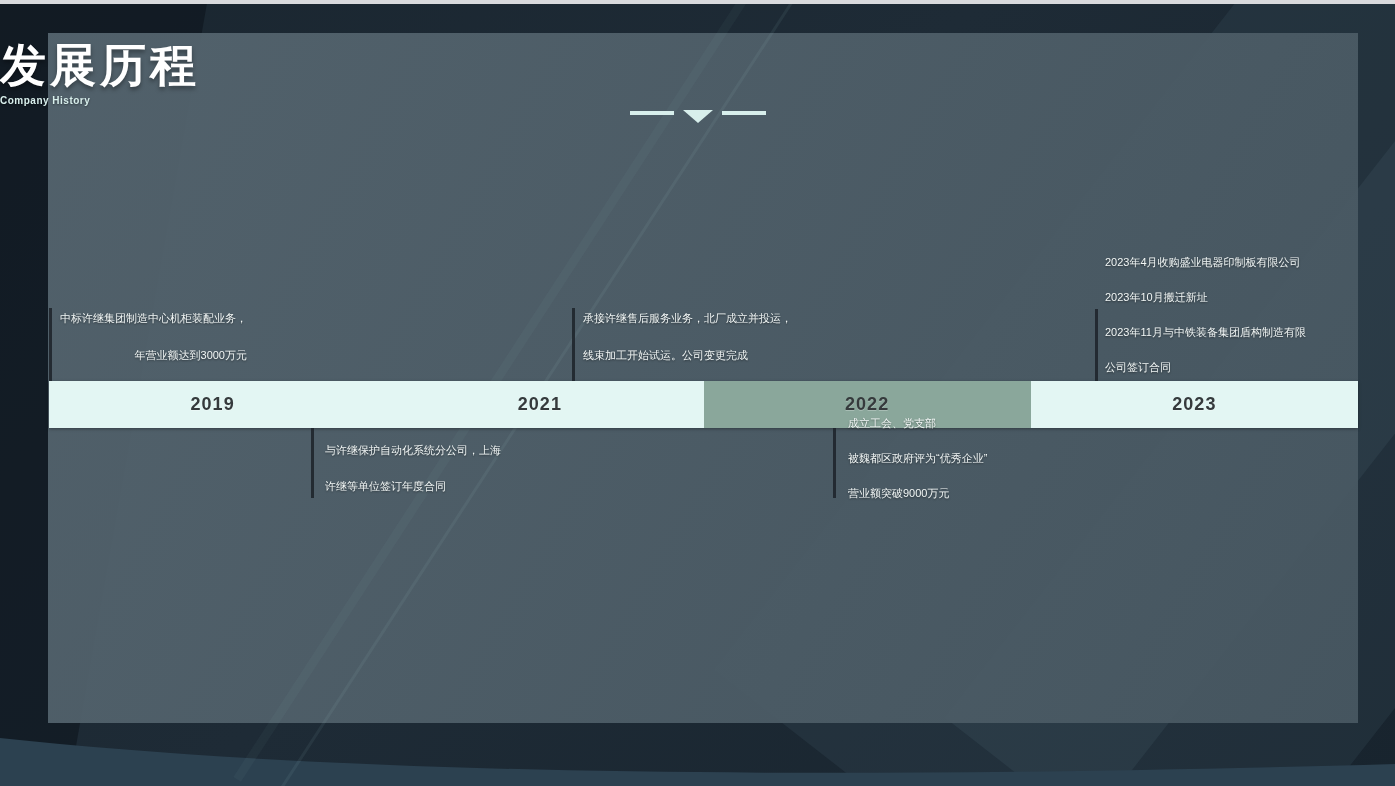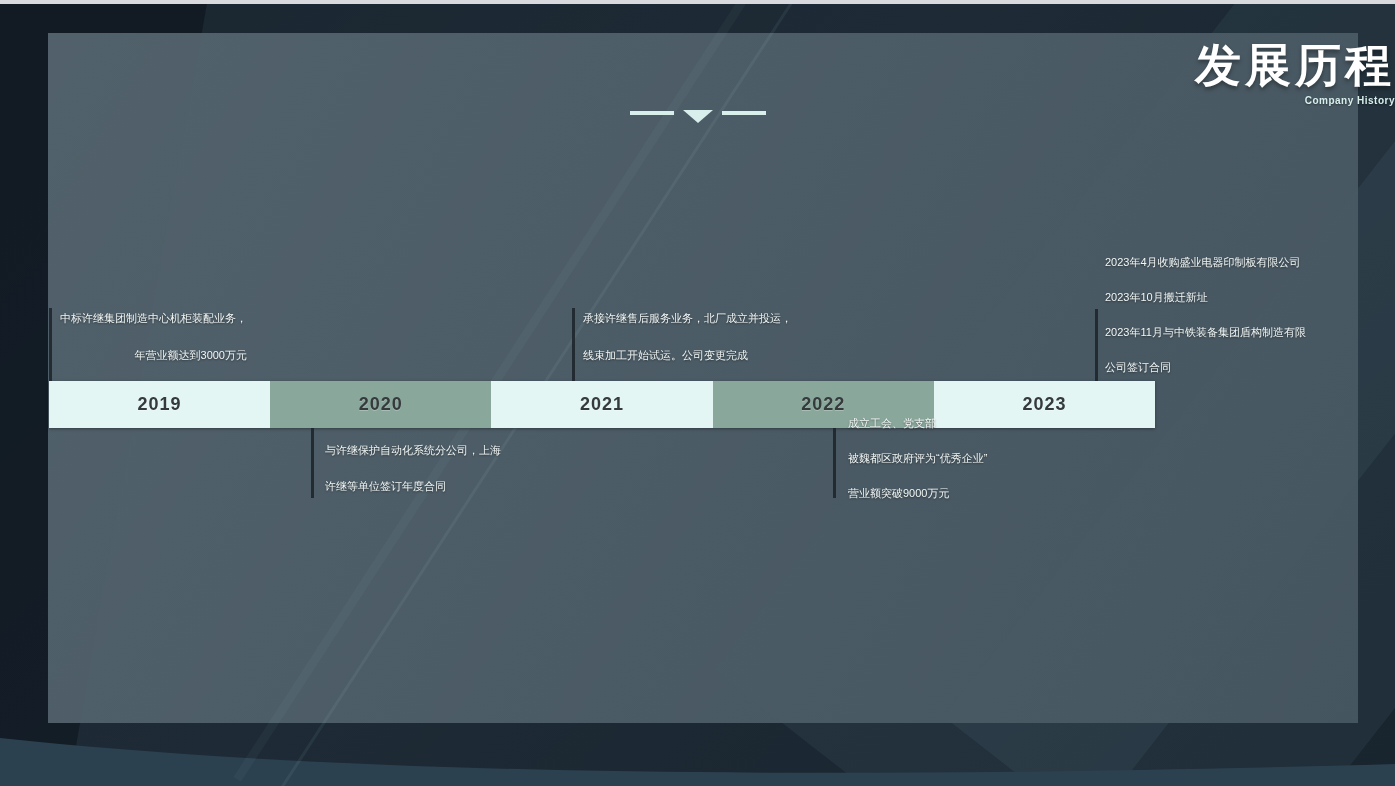--- a/index.html
+++ b/index.html
@@ -21,36 +21,36 @@
   .streak-diag2{position:absolute;left:505px;top:-140px;width:9px;height:1000px;
     background:rgba(190,225,232,0.04);transform:rotate(33deg);z-index:2;}
   .bottom-curve{position:absolute;left:0;bottom:0;z-index:0;}
   
   .panel{
     position:absolute;left:48px;top:33px;width:1310px;height:690px;
     background:linear-gradient(120deg,rgba(86,102,112,0.93),rgba(72,88,98,0.93));
     z-index:1;
   }
   
-  .title-block{position:absolute;left:0;top:40px;width:100%;text-align:right;z-index:3;}
+  .title-block{position:absolute;left:0;top:40px;width:100%;text-align:left;z-index:3;}
   .main-title{
     margin:0;font-size:46px;font-weight:900;color:#ffffff;letter-spacing:4px;
     text-shadow:0 3px 4px rgba(0,0,0,0.35);line-height:1.1;
   }
   .sub-title{
     margin-top:4px;font-size:10px;font-weight:bold;color:#d8efec;letter-spacing:0.5px;
     text-shadow:0 1px 2px rgba(0,0,0,0.4);
   }
   .title-deco{margin-top:4px;display:flex;justify-content:center;align-items:flex-start;gap:9px;}
   .deco-line{width:44px;height:4px;background:#d8efec;margin-top:1px;}
   .deco-tri{width:0;height:0;border-left:15px solid transparent;border-right:15px solid transparent;
     border-top:13px solid #d8efec;}
   
   .timeline{
-    position:absolute;left:49px;top:381px;width:1106px;height:47px;display:flex;z-index:4;
+    position:absolute;left:49px;top:381px;width:1309px;height:47px;display:flex;z-index:4;
     box-shadow:0 1px 3px rgba(0,0,0,0.35);
   }
   .seg{flex:1;display:flex;align-items:center;justify-content:center;
     font-size:18px;font-weight:bold;color:#353a3c;letter-spacing:1px;
     text-shadow:0 1px 0 rgba(255,255,255,0.25);}
   .seg.light{background:#e3f6f3;}
   .seg.green{background:#8aa79b;}
   
   .event{position:absolute;z-index:5;color:#f2f7f6;font-size:11px;
     text-shadow:0 1px 2px rgba(0,0,0,0.45);white-space:nowrap;}
@@ -92,23 +92,20 @@
       <span class="deco-line"></span>
       <span class="deco-tri"></span>
       <span class="deco-line"></span>
     </div>
   </div>
 
   <div class="timeline">
     <div class="seg light">
       <span>2019</span>
     </div>
-    <div class="seg green">
-      <span>2020</span>
-    </div>
     <div class="seg light">
       <span>2021</span>
     </div>
     <div class="seg green">
       <span>2022</span>
     </div>
     <div class="seg light">
       <span>2023</span>
     </div>
   </div>

